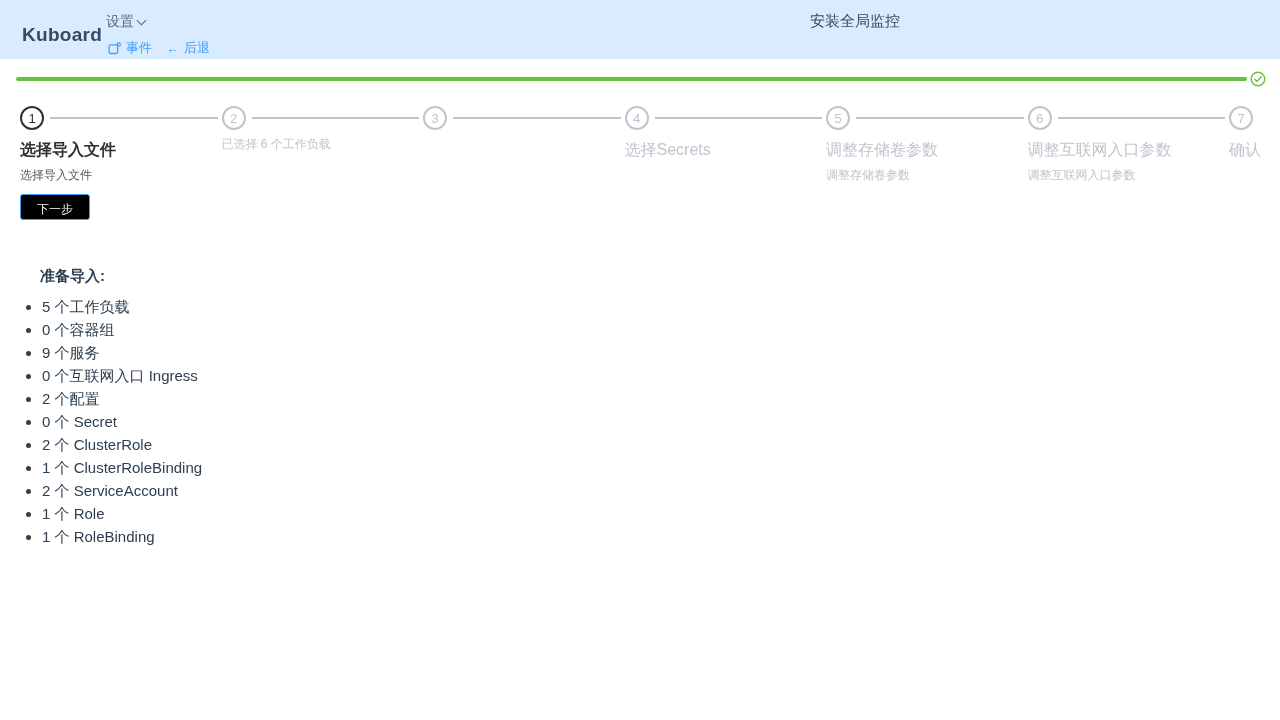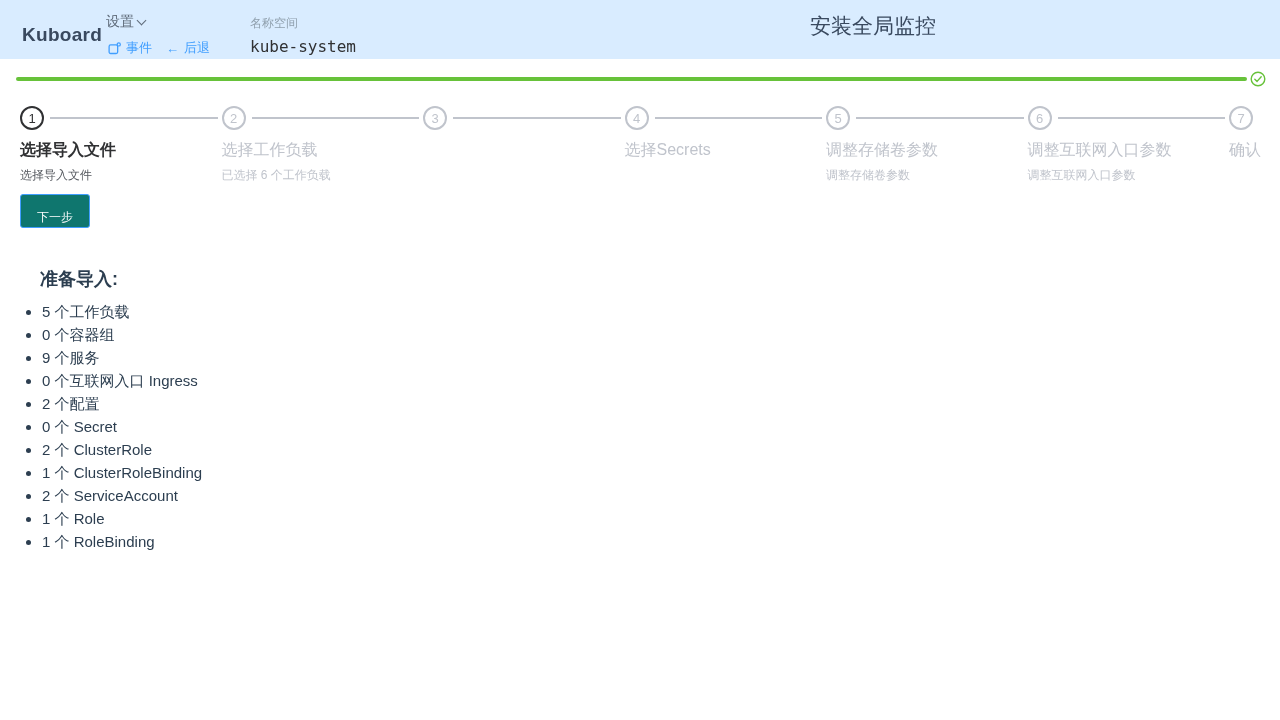--- a/index.html
+++ b/index.html
@@ -45,21 +45,21 @@
   .back-arrow { font-size: 13px; }
   .ns-group { position: absolute; left: 250px; top: 15px; }
   .ns-label { font-size: 12px; color: #90a0ae; }
   .ns-value {
     margin-top: 5px; font-size: 16px; color: #303133;
     font-family: "DejaVu Sans Mono", "Liberation Mono", monospace;
     cursor: pointer;
   }
   .menu-item {
     position: absolute; left: 810px; top: 12px;
-    font-size: 21px; color: #39495f; cursor: pointer;
+    font-size: 15px; color: #39495f; cursor: pointer;
   }
 
   
   .progress-bar {
     position: absolute; top: 77px; left: 16px;
     width: 1231px; height: 4px; border-radius: 2px;
     background: #67c23a;
   }
   .progress-icon {
     position: absolute; top: 71px; left: 1250px;
@@ -91,29 +91,29 @@
     margin-top: 6px; font-size: 12px; color: #c0c4cc;
     white-space: nowrap; min-height: 14px;
   }
   .step.active .step-circle { border-color: #303133; color: #303133; }
   .step.active .step-title  { color: #303133; font-weight: 700; }
   .step.active .step-desc   { color: #55595f; }
 
   
   .next-btn {
     position: absolute; top: 194px; left: 20px;
-    height: 26px; padding: 16px 16px;
-    background: #0f766e; border: 1px solid #409eff; border-radius: 3px;
+    height: 26px; padding: 8px 16px;
+    background: #000000; border: 1px solid #409eff; border-radius: 3px;
     color: #ffffff; font-size: 12px; font-family: inherit;
     cursor: pointer; line-height: 1;
   }
 
   
   .import-block { position: absolute; top: 267px; left: 40px; }
-  .import-heading { font-size: 18px; font-weight: 700; color: #2c3e50; }
+  .import-heading { font-size: 15px; font-weight: 700; color: #2c3e50; }
   .import-list {
     margin-top: 9px; padding-left: 2px;
     list-style: disc outside;
     font-size: 15px; line-height: 23px; color: #2c3e50;
   }
   .import-list li { }
 </style>
 </head>
 <body>
 
@@ -132,45 +132,40 @@
         <circle cx="11.6" cy="2.6" r="1.7" stroke="#409eff" stroke-width="1.3"></circle>
       </svg>
       <span>事件</span>
     </span>
     <span class="link back-link">
       <span class="back-arrow">←</span>
       <span>后退</span>
     </span>
   </div>
 
-  <div class="ns-group">
-    <div class="ns-label">名称空间</div>
-    <div class="ns-value">kube-system</div>
-  </div>
 
   <div class="menu-item">安装全局监控</div>
 </div>
 
 <div class="progress-bar"></div>
 <svg class="progress-icon" viewBox="0 0 16 16" fill="none">
   <circle cx="8" cy="8" r="6.8" stroke="#67c23a" stroke-width="1.4"></circle>
   <path d="M4.8 8.2 L7.1 10.4 L11.2 5.8" stroke="#67c23a" stroke-width="1.4" stroke-linecap="round" stroke-linejoin="round"></path>
 </svg>
 
 <div class="steps" id="steps">
     <div class="step active">
       <div class="step-circle">1</div>
       <div class="step-line"></div>
       <div class="step-title">选择导入文件</div>
       <div class="step-desc">选择导入文件</div>
     </div>
     <div class="step">
       <div class="step-circle">2</div>
       <div class="step-line"></div>
-      <div class="step-title">选择工作负载</div>
       <div class="step-desc">已选择 6 个工作负载</div>
     </div>
     <div class="step">
       <div class="step-circle">3</div>
       <div class="step-line"></div>
       <div class="step-desc"></div>
     </div>
     <div class="step">
       <div class="step-circle">4</div>
       <div class="step-line"></div>

